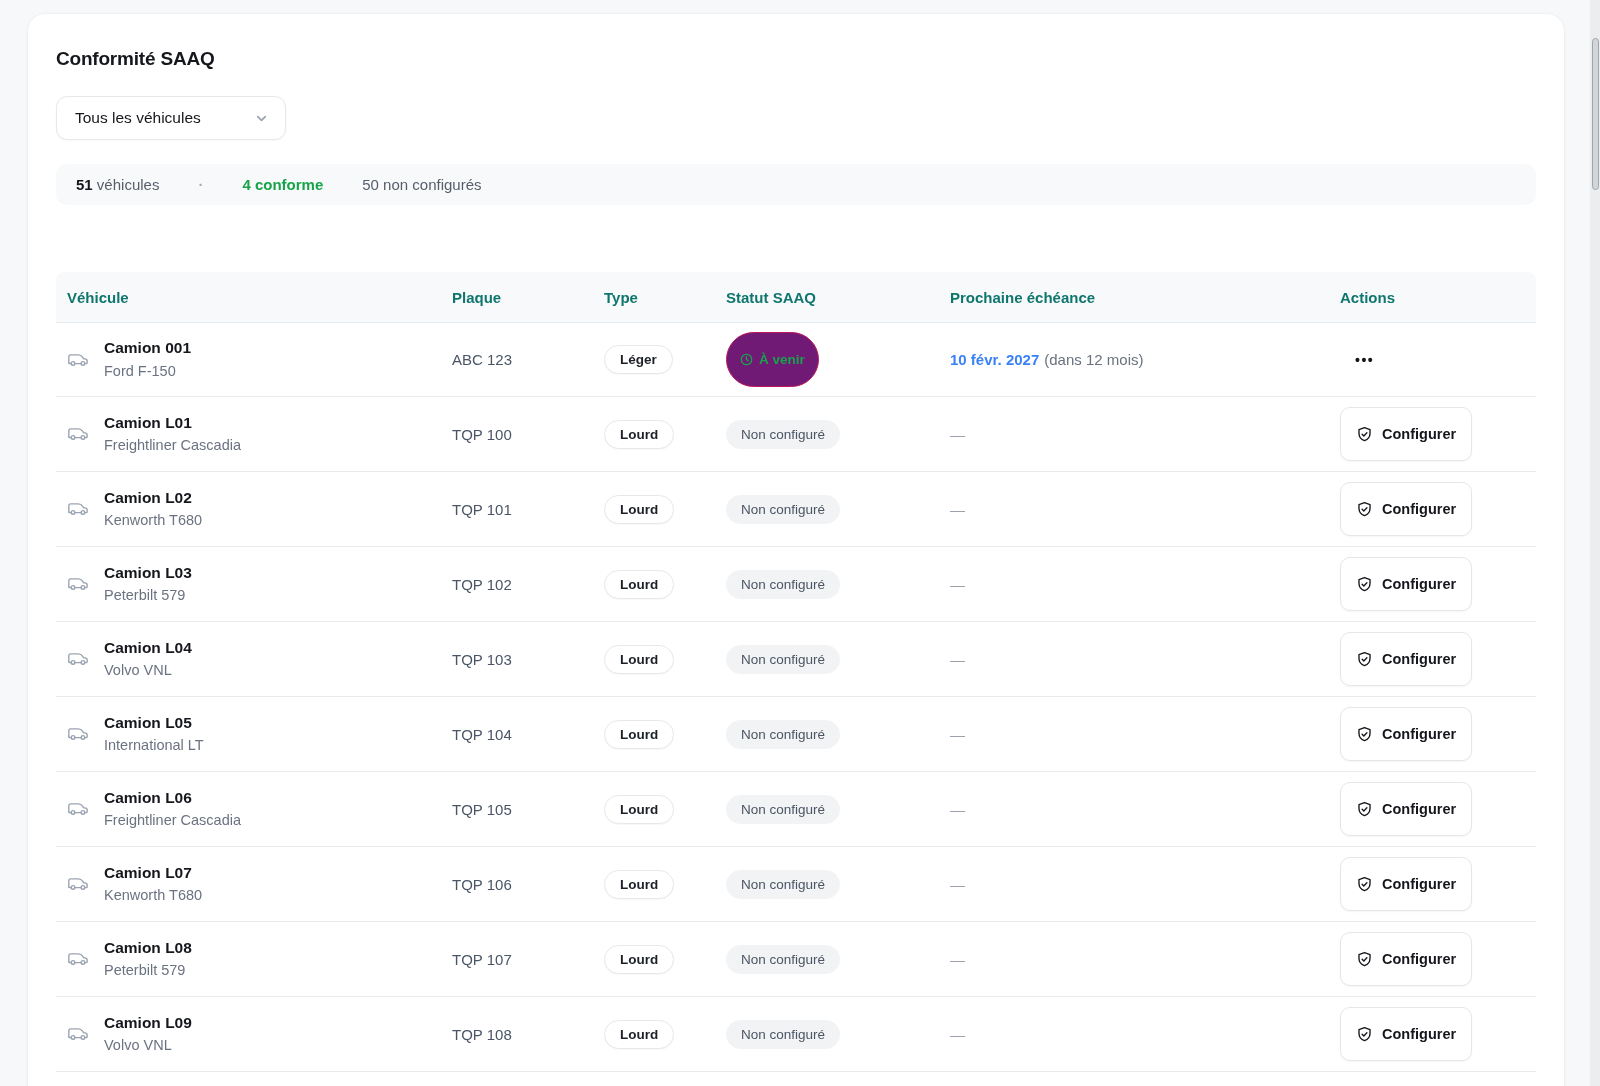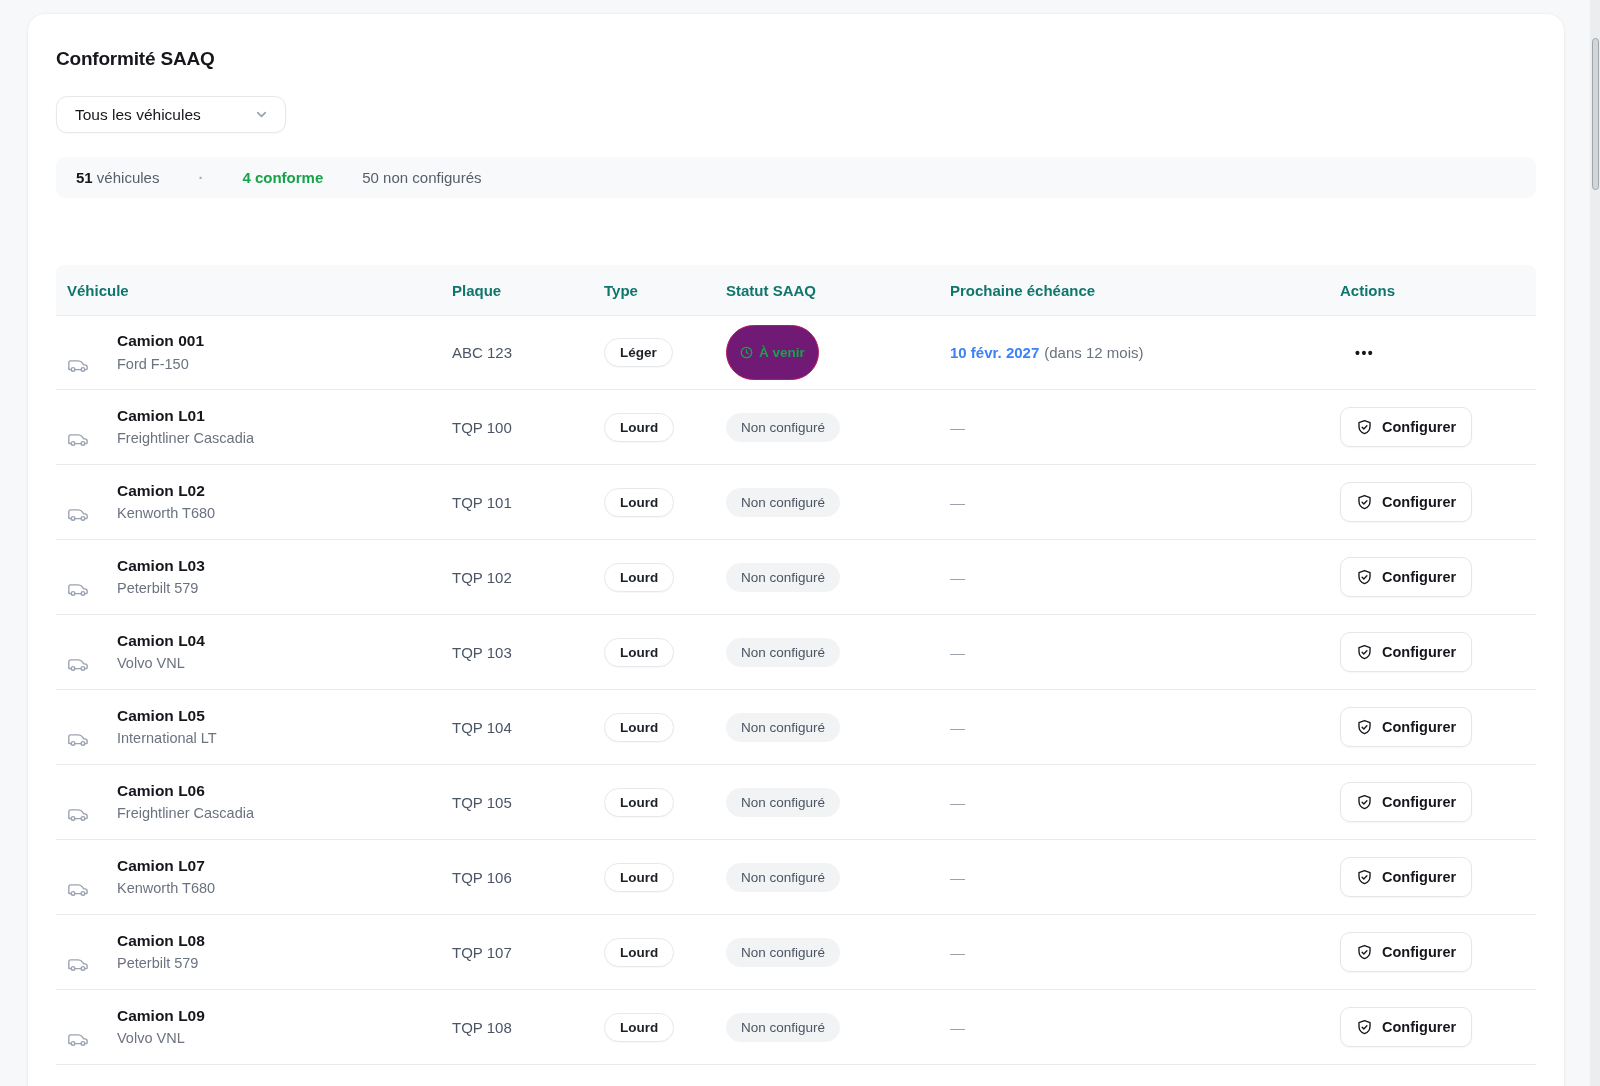--- a/index.html
+++ b/index.html
@@ -22,21 +22,21 @@
   }
   .card-content { padding:34px 28px 0 28px; }
 
   .page-title {
     font-size:19px; font-weight:700; color:#15171c; letter-spacing:-.2px;
   }
 
   
   .filters { display:flex; gap:13px; margin-top:26px; }
   .select {
-    height:37px; min-width:230px;
+    height:44px; min-width:230px;
     display:inline-flex; align-items:center; justify-content:space-between;
     gap:26px; padding:0 16px 0 18px;
     background:#fff; border:1px solid #e6e8eb; border-radius:11px;
     font-size:15.5px; color:#15171c; cursor:pointer;
     box-shadow:0 1px 2px rgba(16,24,40,.03);
   }
   .select .chev { color:#9aa3af; display:flex; }
 
   
   .summary {
@@ -60,21 +60,21 @@
   .thead {
     height:50px; background:#f8f9fa;
     border-radius:8px 8px 0 0;
     font-size:15px; font-weight:700; color:#0f766e;
   }
   .thead .th-type { padding-left:8px; }
   .row { height:75px; border-bottom:1px solid #e9ecef; background:#fff; }
   .row:first-of-type { border-top:1px solid #e9ecef; }
 
   
-  .veh { display:flex; align-items:flex-end; gap:28px; }
+  .veh { display:flex; align-items:center; gap:15px; }
   .veh .truck { color:#9aa3b2; display:flex; flex:0 0 auto; }
   .veh-name { font-size:15.5px; font-weight:700; color:#15171c; line-height:1.2; }
   .veh-model { font-size:14.5px; color:#6b7280; margin-top:5px; line-height:1.2; }
 
   .plate { font-size:15px; color:#4a5565; }
 
   .cell-type { padding-left:8px; }
   .pill-type {
     display:inline-block; padding:6px 15px;
     background:#fff; border:1px solid #e6e8eb; border-radius:999px;
@@ -96,21 +96,21 @@
   }
   .pill-status .clock { display:flex; }
 
   .due { font-size:15px; }
   .due .due-date { font-weight:700; color:#3b82f6; }
   .due .due-note { color:#69727e; margin-left:5px; }
   .status-none .due .due-date { font-weight:400; color:#99a1ad; }
 
   
   .btn-configure {
-    height:40px; display:inline-flex; align-items:center; gap:9px;
+    height:54px; display:inline-flex; align-items:center; gap:9px;
     padding:16px 15px; background:#fff;
     border:1px solid #e4e7ea; border-radius:10px;
     font-family:inherit; font-size:14.5px; font-weight:700; color:#15171c;
     cursor:pointer; box-shadow:0 1px 2px rgba(16,24,40,.04);
   }
   .btn-configure .shield { display:flex; color:#15171c; }
   .btn-menu {
     background:none; border:none; cursor:pointer;
     font-family:inherit; font-size:14px; font-weight:700; letter-spacing:1.5px;
     color:#15171c; padding:8px 10px; margin-left:5px;

